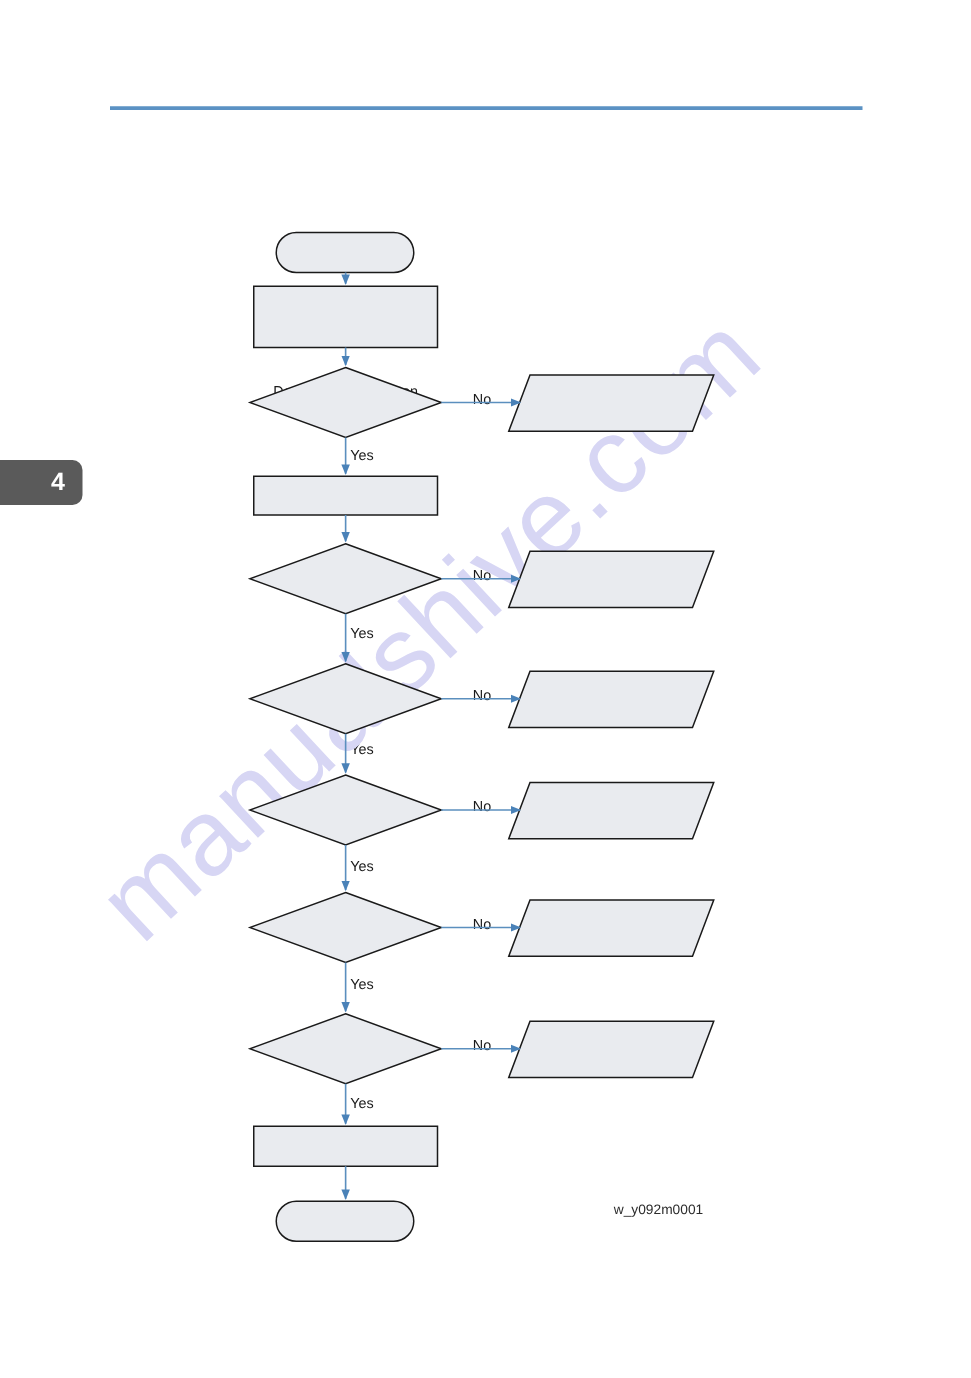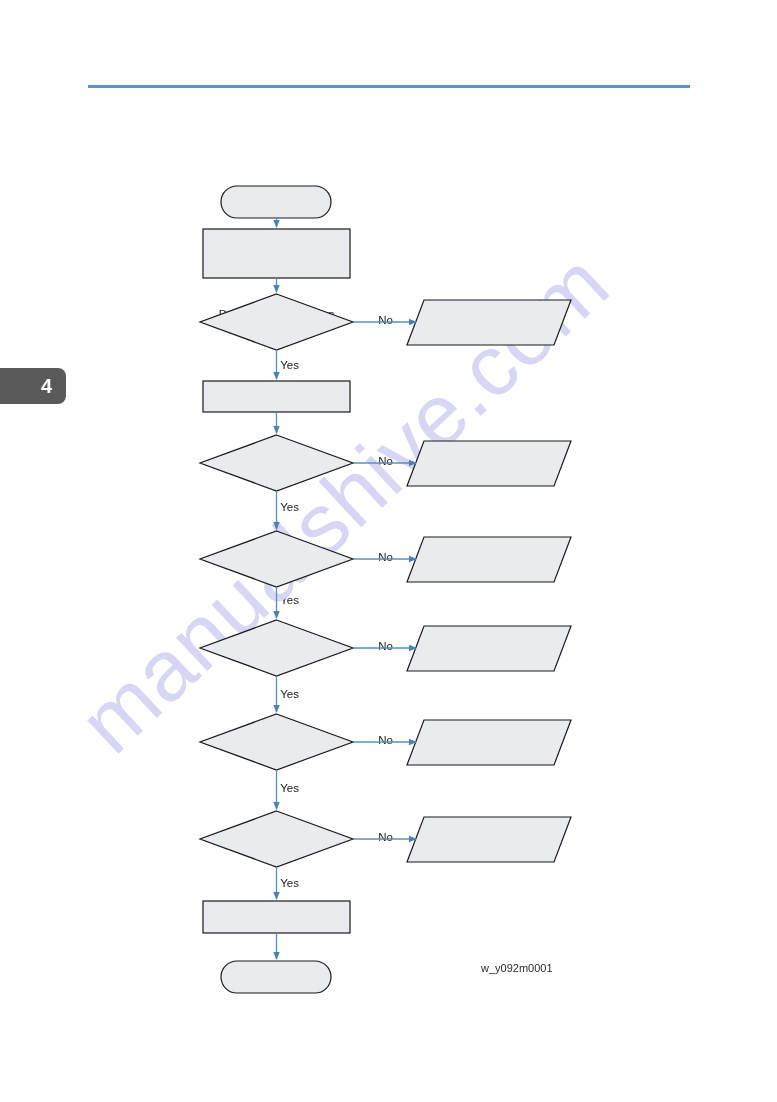--- a/index.html
+++ b/index.html
@@ -92,21 +92,21 @@
     white-space: pre-line;
   }
   .edge-label {
     position: absolute;
     color: #1a1a1a;
     font-size: 11.5px;
     text-align: right;
   }
   #figure-caption {
     position: absolute;
-    left: 481px;
+    left: 491px;
     top: 962px;
     font-size: 11px;
     color: #2b2b2b;
     z-index: 4;
   }
 </style>
 </head>
 <body>
 
 <div id="page">

